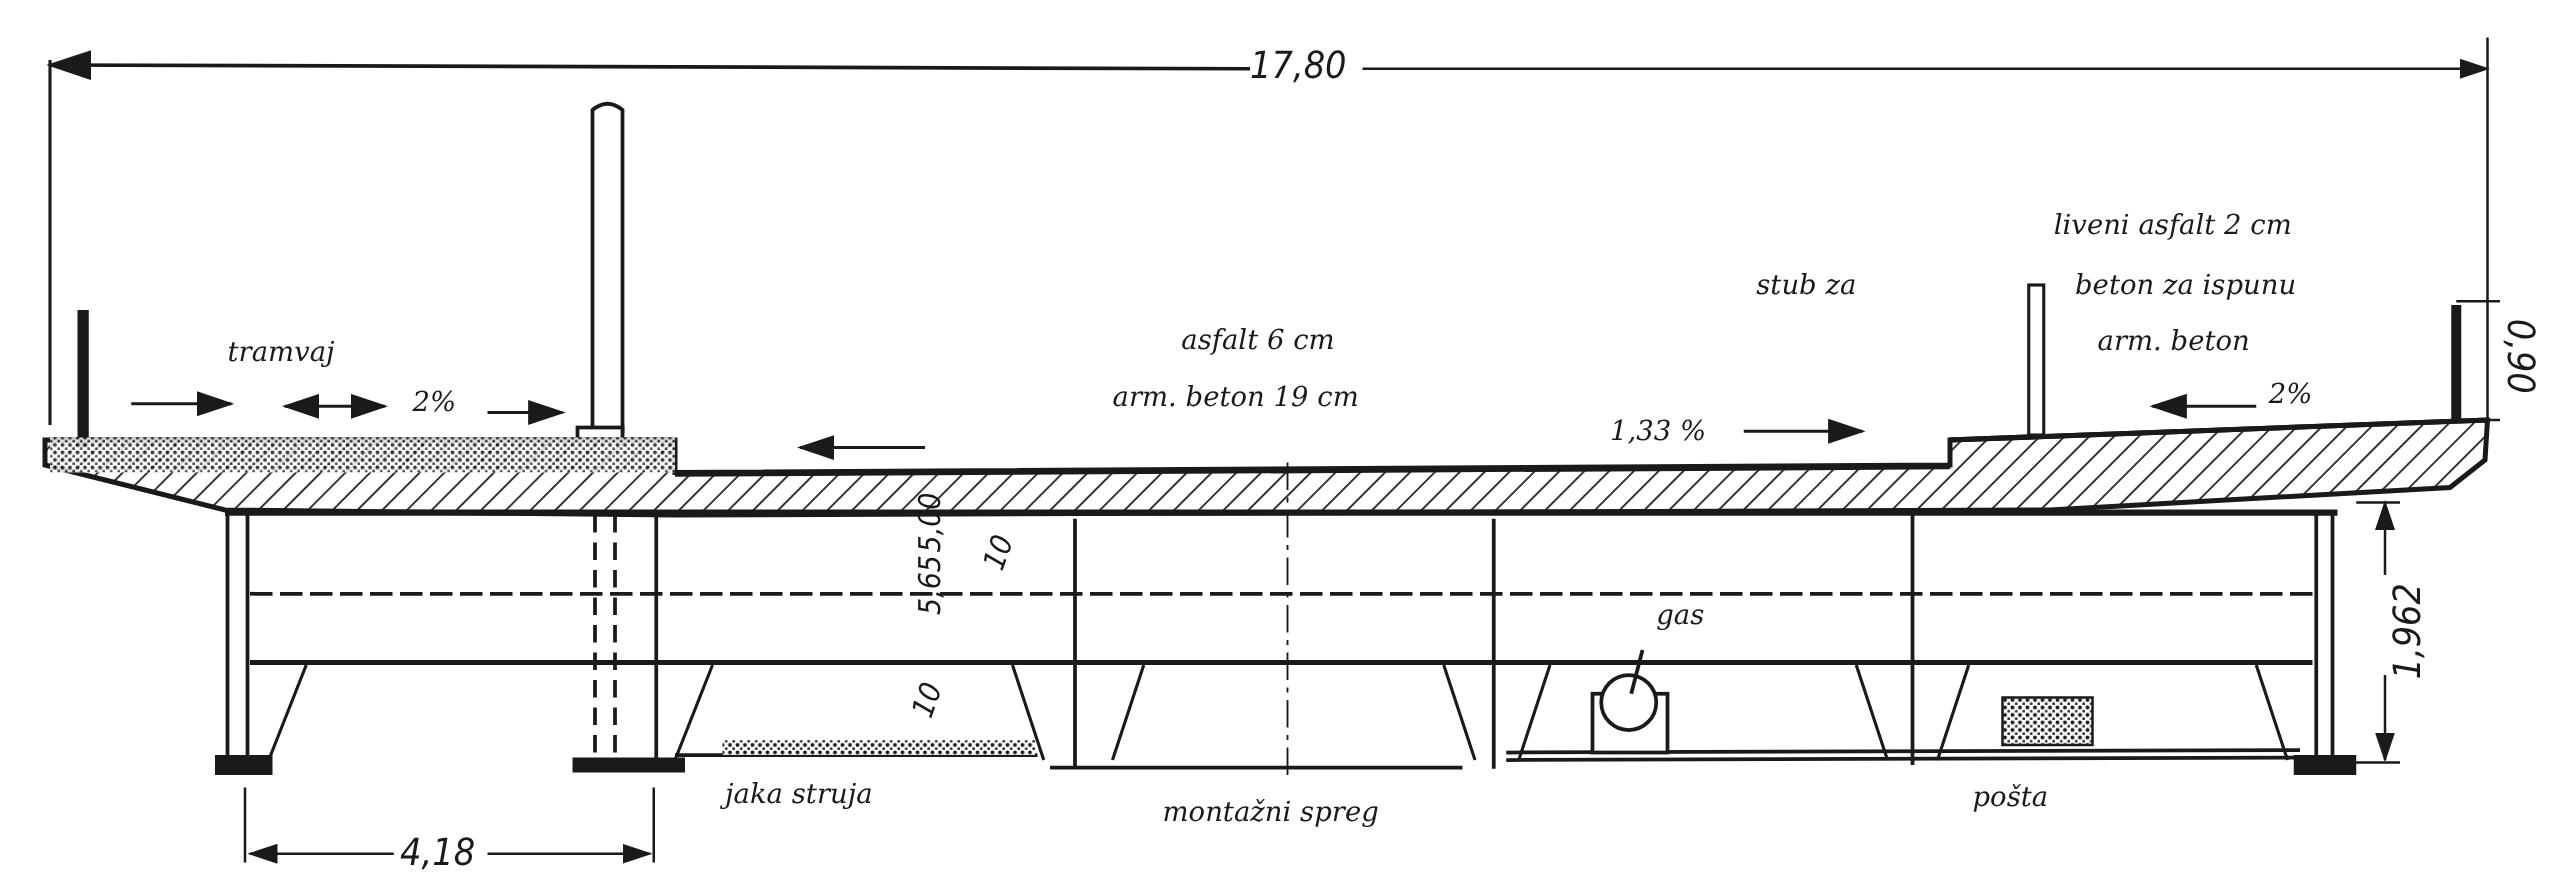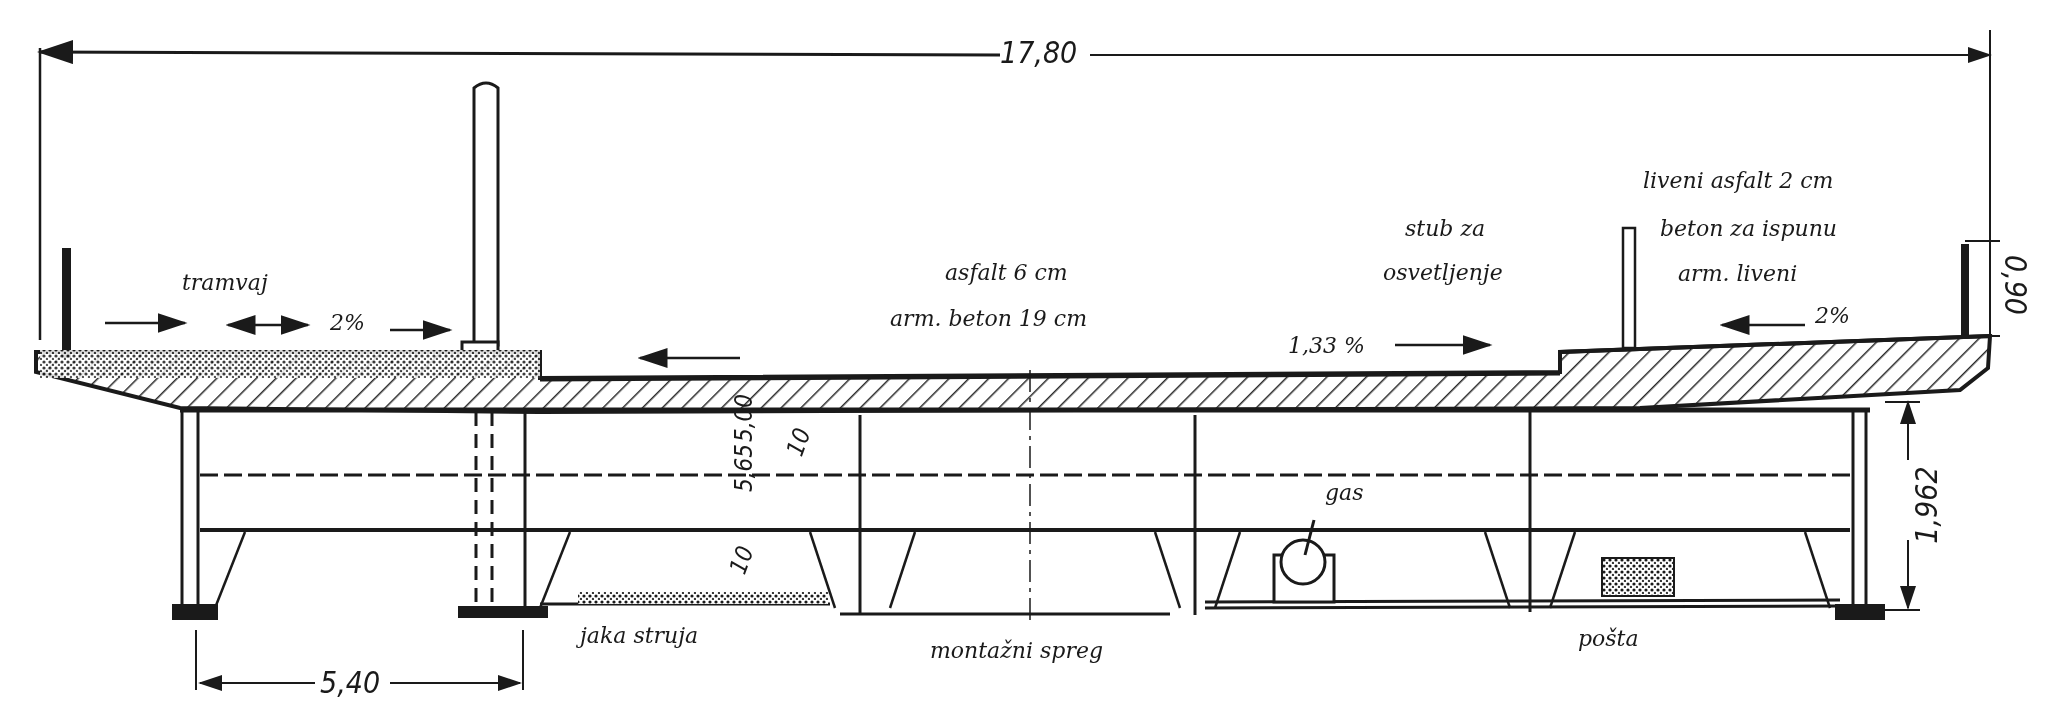--- a/index.html
+++ b/index.html
@@ -157,34 +157,33 @@
 
   <div class="lbl big" style="left:182px; top:272px;">tramvaj</div>
   <div class="lbl big" style="left:330px; top:312px;">2%</div>
 
   <div class="lbl big center" style="left:945px; top:262px;">asfalt 6 cm</div>
   <div class="lbl big center" style="left:890px; top:308px;">arm. beton 19 cm</div>
 
   <div class="lbl big" style="left:1288px; top:335px;">1,33 %</div>
 
   <div class="lbl big" style="left:1405px; top:218px;">stub za</div>
-  <div class="lbl big" style="left:1383px; top:262px;">osvetljenje</div>
 
   <div class="lbl big" style="left:1643px; top:170px;">liveni asfalt 2 cm</div>
   <div class="lbl big" style="left:1660px; top:218px;text-align:center;">beton za ispunu</div>
-  <div class="lbl big" style="left:1678px; top:263px;">arm. liveni</div>
+  <div class="lbl big" style="left:1678px; top:263px;">arm. beton</div>
   <div class="lbl big" style="left:1815px; top:305px;">2%</div>
 
   <div class="lbl dim" style="left:1985px; top:270px; transform: rotate(90deg);">0,90</div>
   <div class="lbl dim" style="left:1888px; top:490px; transform: rotate(-90deg);">1,962</div>
 
   <div class="lbl dim" style="left:720px; top:456px; transform: rotate(-90deg); font-size:24px;">5,65</div>
   <div class="lbl dim" style="left:720px; top:406px; transform: rotate(-90deg); font-size:24px;">5,00</div>
   <div class="lbl dim" style="left:785px; top:430px; transform: rotate(-70deg); font-size:24px;">10</div>
   <div class="lbl dim" style="left:728px; top:548px; transform: rotate(-70deg); font-size:24px;">10</div>
 
   <div class="lbl big" style="left:1325px; top:482px;">gas</div>
   <div class="lbl big" style="left:580px; top:625px;">jaka struja</div>
   <div class="lbl big" style="left:930px; top:640px;">montažni spreg</div>
   <div class="lbl big" style="left:1578px; top:628px;">pošta</div>
 
-  <div class="lbl dim" style="left:320px; top:668px;">5,40</div>
+  <div class="lbl dim" style="left:320px; top:668px;">4,18</div>
 </div>
 
 </body></html>

